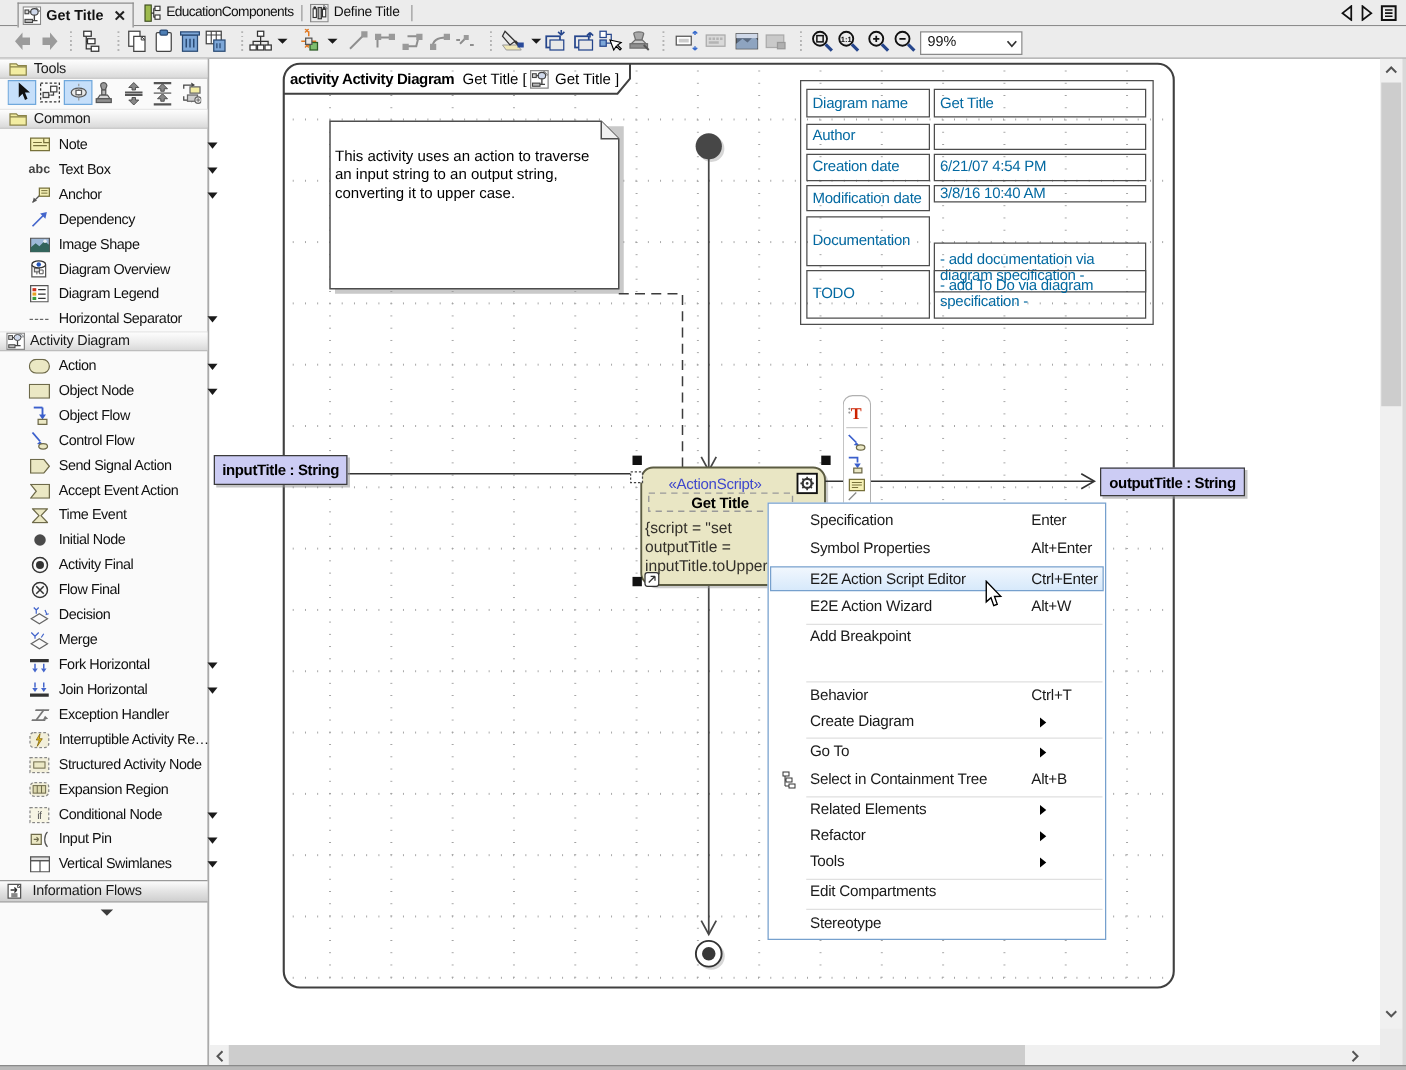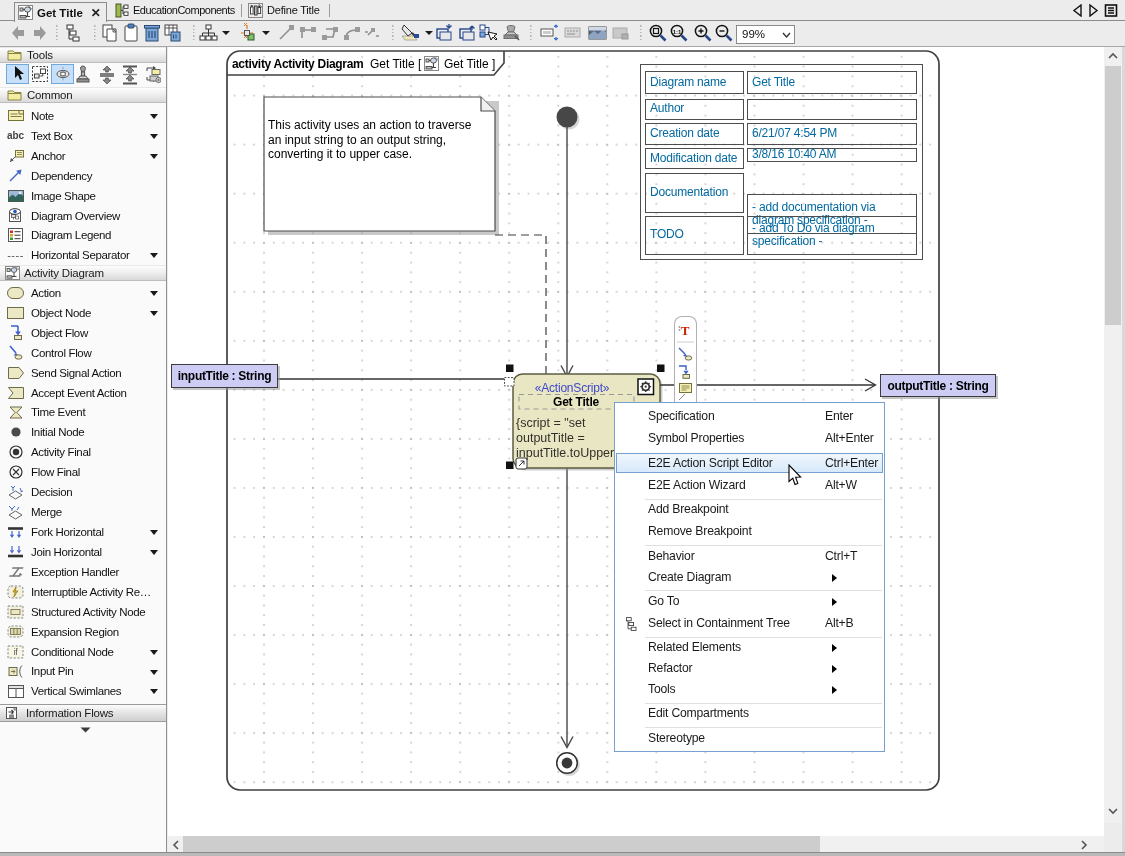--- a/index.html
+++ b/index.html
@@ -21,21 +21,21 @@
         background-size:1.5px 100%;background-repeat:no-repeat;background-position:center;}
   .ticon{position:absolute;top:2px;}
   
   #palette{position:absolute;left:0;top:47px;width:167px;height:805px;background:#fafafa;
            border-right:1px solid #919191;box-sizing:border-box;}
   .phead{position:absolute;left:0;width:166px;height:16px;
          background:linear-gradient(#fdfdfd,#ececec 55%,#d9d9d9);
          border-top:1px solid #e8e8e8;border-bottom:1px solid #bdbdbd;box-sizing:border-box;
          display:flex;align-items:center;font-size:11.5px;letter-spacing:-0.2px;color:#1a1a1a;}
   .phead svg{margin:0 5px 0 7px;}
-  .plist{position:absolute;left:0;width:166px;}
+  .plist{position:absolute;left:16px;width:166px;}
   .pitem{position:relative;width:166px;height:19.93px;display:flex;align-items:center;
          font-size:11.5px;letter-spacing:-0.35px;color:#111;white-space:nowrap;}
   .pitem .ic{width:17px;height:16px;margin:0 7px 0 7px;flex:none;display:flex;align-items:center;justify-content:center;}
   .pitem .dd{position:absolute;right:8px;top:8px;width:0;height:0;
              border-left:4.5px solid transparent;border-right:4.5px solid transparent;border-top:5px solid #1a1a1a;}
   
   #canvas{position:absolute;left:168px;top:47px;width:936px;height:789px;background:#fff;}
   #grid{position:absolute;left:59px;top:4px;width:712px;height:739px;border-radius:13px;
      background-image:
        radial-gradient(circle,#a2a2a2 0.5px,rgba(162,162,162,0) 0.85px),
@@ -199,23 +199,20 @@
         <span class="s">Ctrl+Enter</span>
       </div>
     <div class="mi" style="top:72px;">
         <span class="t">E2E Action Wizard</span>
         <span class="s">Alt+W</span>
       </div>
     <div class="msep" style="top:96px;"></div>
     <div class="mi" style="top:96px;">
         <span class="t">Add Breakpoint</span>
       </div>
-    <div class="mi" style="top:118px;">
-        <span class="t">Remove Breakpoint</span>
-      </div>
     <div class="msep" style="top:142px;"></div>
     <div class="mi" style="top:143px;">
         <span class="t">Behavior</span>
         <span class="s">Ctrl+T</span>
       </div>
     <div class="mi" style="top:164px;">
         <span class="t">Create Diagram</span>
         <span class="sub"></span>
       </div>
     <div class="msep" style="top:187px;"></div>
@@ -434,21 +431,21 @@
     <svg class="ticon" style="left:693px" width="20" height="20" viewBox="0 0 20 20">
       <circle cx="8" cy="8" r="5.6" fill="none" stroke="#111" stroke-width="1.5"></circle>
       <path d="M5.5 8 h5 M8 5.5 v5" stroke="#111" stroke-width="1.4"></path>
       <path d="M12.5 12.5 L17.5 17.5" stroke="#26468c" stroke-width="2.6"></path>
     </svg>
     <svg class="ticon" style="left:714px" width="20" height="20" viewBox="0 0 20 20">
       <circle cx="8" cy="8" r="5.6" fill="none" stroke="#111" stroke-width="1.5"></circle>
       <path d="M5.5 8 h5" stroke="#111" stroke-width="1.4"></path>
       <path d="M12.5 12.5 L17.5 17.5" stroke="#26468c" stroke-width="2.6"></path>
     </svg>
-    <div class="abs" style="left:736px;top:4px;width:59px;height:19px;background:#fff;border:1px solid #8a8a8a;box-sizing:border-box;font-size:11.5px;color:#111;">
+    <div class="abs" style="left:736px;top:4px;width:82px;height:19px;background:#fff;border:1px solid #8a8a8a;box-sizing:border-box;font-size:11.5px;color:#111;">
       <span style="position:absolute;left:5px;top:2px;">99%</span>
       <svg style="position:absolute;right:3px;top:5px" width="9" height="8" viewBox="0 0 9 8">
           <path d="M1 2 L4.5 6 L8 2" fill="none" stroke="#333" stroke-width="1.4"></path>
         </svg>
     </div>
   </div>
   <div id="palette">
     <div class="phead" style="top:0px;">
       <svg width="15" height="12" viewBox="0 0 15 12">
           <path d="M1 2 h5 l1.5 1.5 H14 V11 H1 Z" fill="#f3eda2" stroke="#8a8348"></path>

